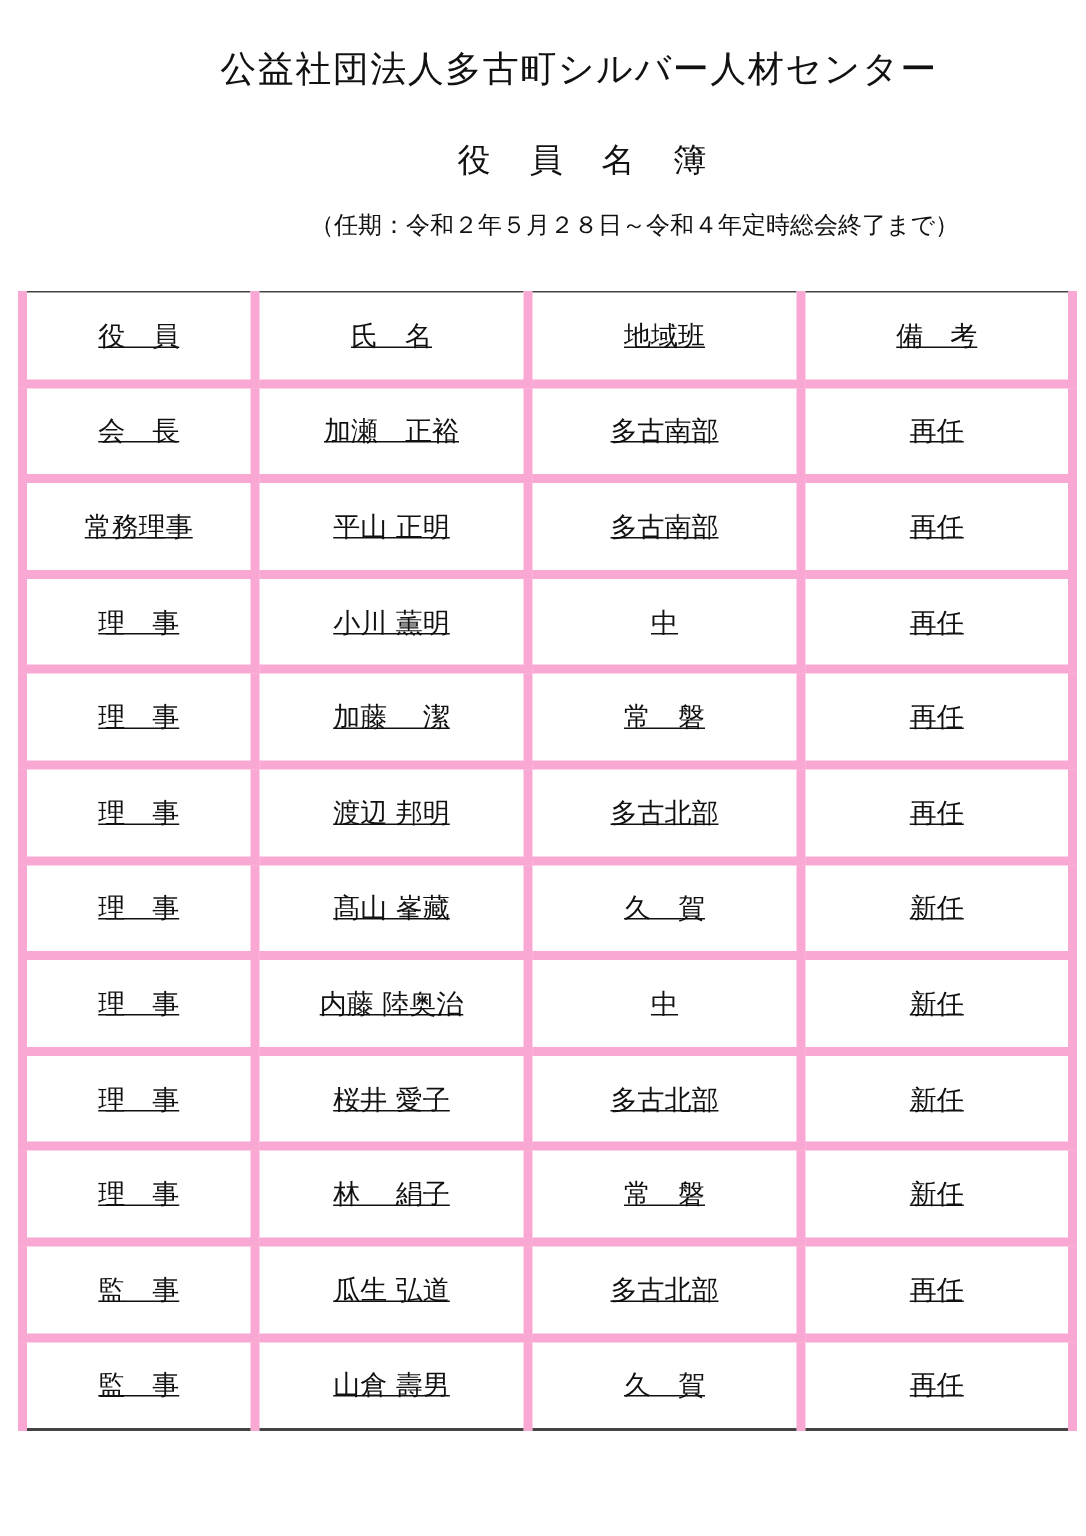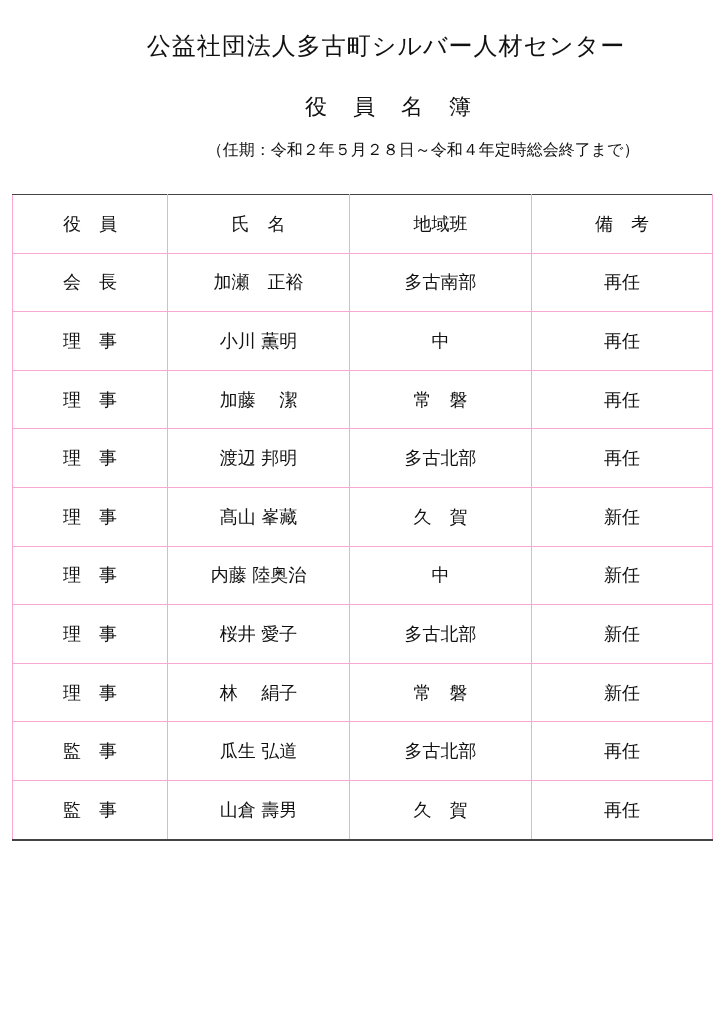--- a/index.html
+++ b/index.html
@@ -6,26 +6,26 @@
   body { width:724px; height:1024px; position:relative; overflow:hidden;
          font-family: "DejaVu Serif", "Liberation Serif", serif; color:#111; }
   .title { position:absolute; left:0; width:724px; top:30px; text-align:center;
            font-size:24px; letter-spacing:1px; padding-left:48px; box-sizing:border-box; }
   .subtitle { position:absolute; left:0; width:724px; top:92px; text-align:center;
               font-size:22px; letter-spacing:26px; padding-left:78px; box-sizing:border-box; }
   .term { position:absolute; left:0; width:724px; top:140px; text-align:center;
           font-size:16px; padding-left:50px; box-sizing:border-box;margin-left:36px; }
   table.roster { position:absolute; left:12px; top:194px; width:700px;
                  border-collapse:collapse; table-layout:fixed; }
-  table.roster td { border:1px solid #f9a8d4; height:57.6px; padding:0;
+  table.roster td { border:6px solid #f9a8d4; height:57.6px; padding:0;
                     text-align:center; vertical-align:middle; font-size:18px; }
   table.roster tr:first-child td { border-top:1.5px solid #444; }
   table.roster tr:last-child td { border-bottom:2px solid #444; }
   col.c1 { width:155px; } col.c2 { width:182px; } col.c3 { width:182px; } col.c4 { width:181px; }
-  .cell-text { white-space:pre; }
+  .cell-text { white-space:pre;text-decoration:underline; }
 </style>
 </head>
 <body>
 
 <div class="title">公益社団法人多古町シルバー人材センター</div>
 <div class="subtitle">役員名簿</div>
 <div class="term">（任期：令和２年５月２８日～令和４年定時総会終了まで）</div>
 
 <table class="roster">
   <colgroup>
@@ -37,20 +37,26 @@
   <tbody id="roster-body">
     <tr>
       <td><span class="cell-text">役　員</span></td>
       <td><span class="cell-text">氏　名</span></td>
       <td><span class="cell-text">地域班</span></td>
       <td><span class="cell-text">備　考</span></td>
     </tr>
   <tr>
         <td><span class="cell-text">会　長</span></td>
         <td><span class="cell-text">加瀬　正裕</span></td>
+        <td><span class="cell-text">多古南部</span></td>
+        <td><span class="cell-text">再任</span></td>
+      </tr>
+      <tr>
+        <td><span class="cell-text">常務理事</span></td>
+        <td><span class="cell-text">平山 正明</span></td>
         <td><span class="cell-text">多古南部</span></td>
         <td><span class="cell-text">再任</span></td>
       </tr>
       <tr>
         <td><span class="cell-text">理　事</span></td>
         <td><span class="cell-text">小川 薫明</span></td>
         <td><span class="cell-text">中</span></td>
         <td><span class="cell-text">再任</span></td>
       </tr>
       <tr>

